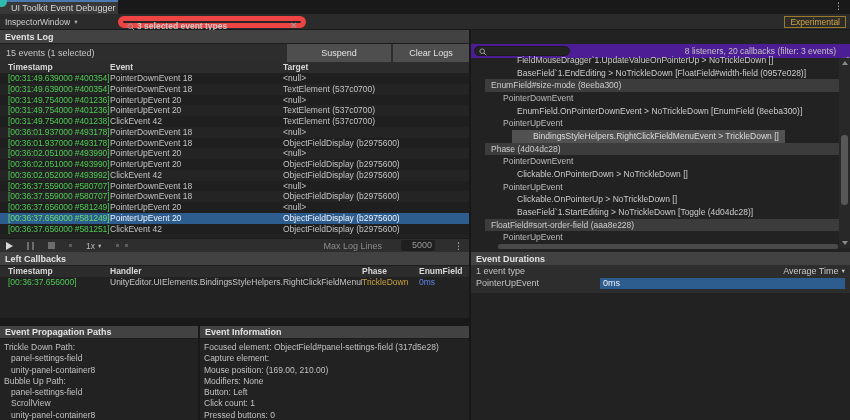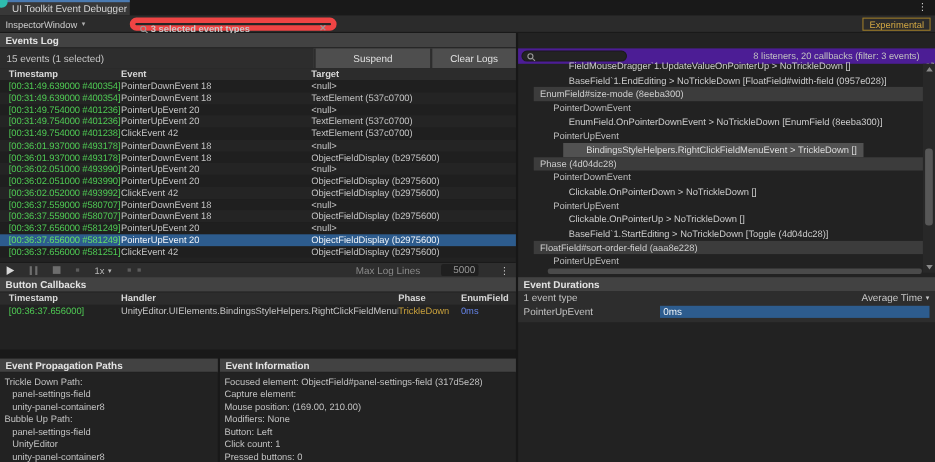--- a/index.html
+++ b/index.html
@@ -267,21 +267,21 @@
     <span class="tick"></span>
     <span class="pb-gap" style="width:6px"></span>
     <span class="tick"></span>
     <span id="pb-right">
       <span id="maxlines-label">Max Log Lines</span>
       <span id="maxlines-field">5000</span>
       <span id="pb-kebab">⋮</span>
     </span>
   </div>
 
-  <div id="ec-head" class="sec-head">Button Callbacks</div>
+  <div id="ec-head" class="sec-head">Left Callbacks</div>
   <div id="ec-thead" class="cb-grid">
     <span>Timestamp</span>
     <span>Handler</span>
     <span>Phase</span>
     <span>EnumField</span>
   </div>
   <div id="ec-rows">
       <div class="cb-row cb-grid">
         <span class="cb-ts">[00:36:37.656000]</span>
         <span class="cb-handler">UnityEditor.UIElements.BindingsStyleHelpers.RightClickFieldMenuEv...</span>
@@ -293,21 +293,21 @@
 
 <div class="abs" id="bottom-strip">
   <div class="b-panel" id="prop-panel">
     <div class="sec-head">Event Propagation Paths</div>
     <div class="b-lines">
         <div>Trickle Down Path:</div>
         <div>   panel-settings-field</div>
         <div>   unity-panel-container8</div>
         <div>Bubble Up Path:</div>
         <div>   panel-settings-field</div>
-        <div>   UnityEditor</div>
+        <div>   ScrollView</div>
         <div>   unity-panel-container8</div>
       </div>
   </div>
   <div class="b-panel" id="info-panel">
     <div class="sec-head">Event Information</div>
     <div class="b-lines">
         <div>Focused element: ObjectField#panel-settings-field (317d5e28)</div>
         <div>Capture element:</div>
         <div>Mouse position: (169.00, 210.00)</div>
         <div>Modifiers: None</div>

